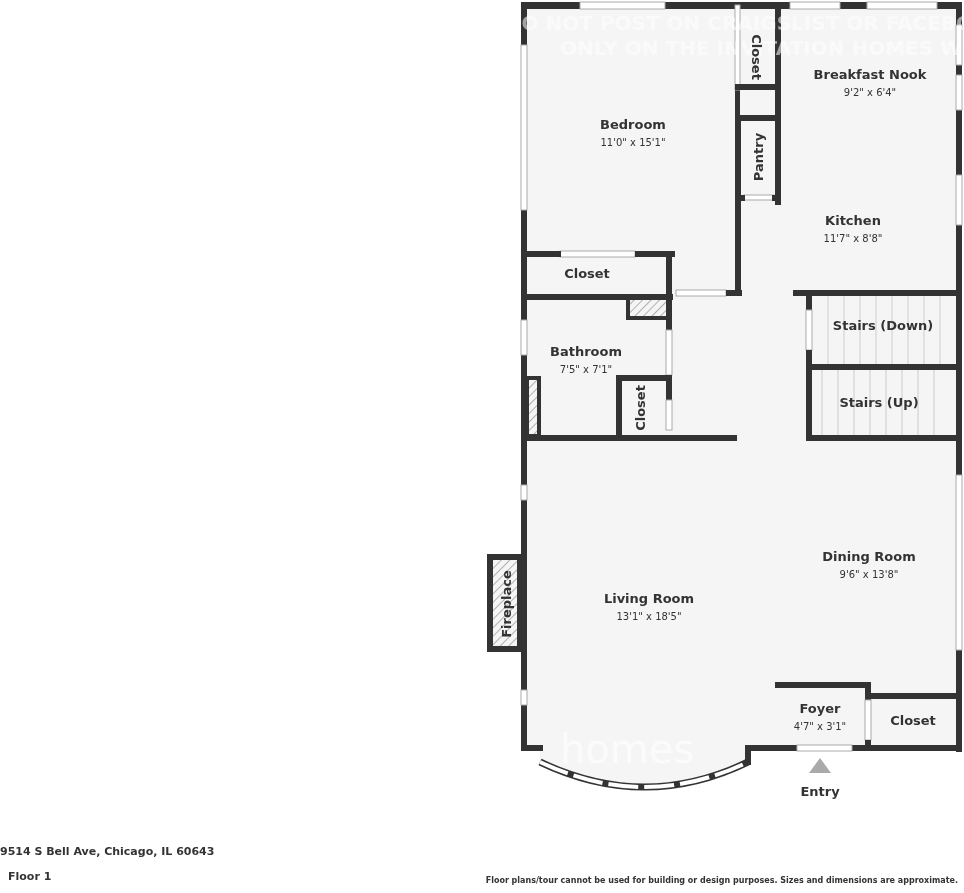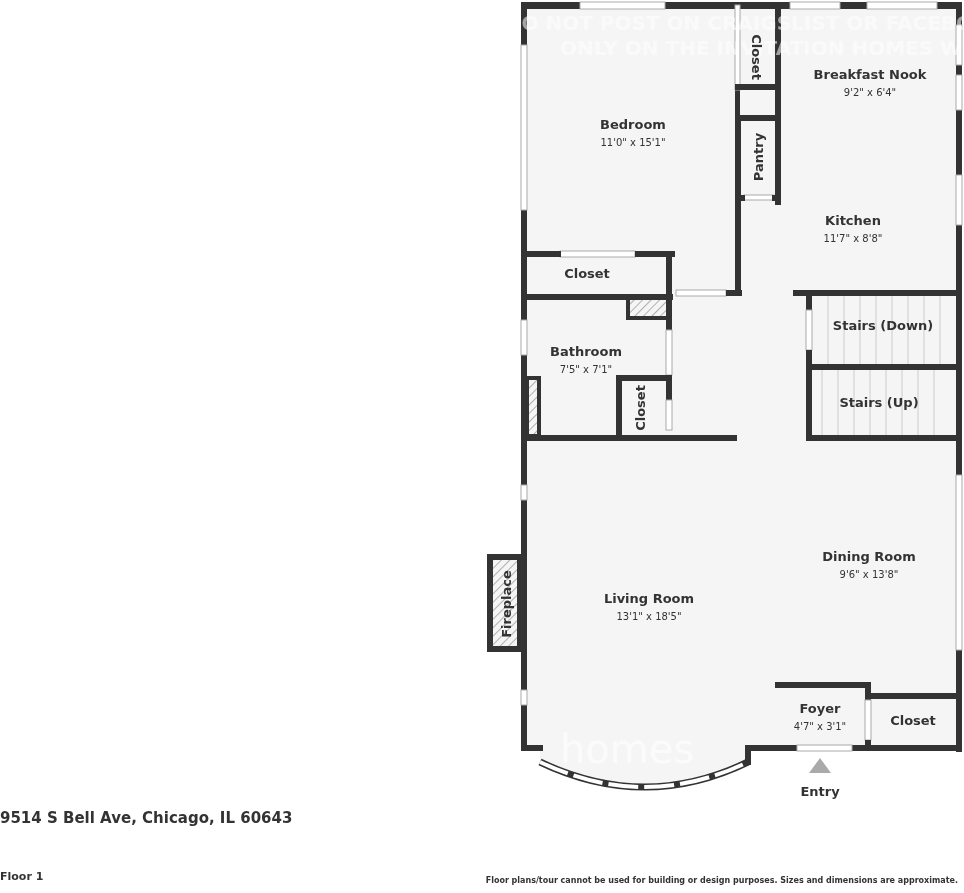--- a/index.html
+++ b/index.html
@@ -2,22 +2,22 @@
 <html><head>
 <meta charset="utf-8">
 <style>
   html, body { margin:0; padding:0; background:#ffffff; }
   body { width:964px; height:893px; position:relative; overflow:hidden; font-family:"DejaVu Sans", sans-serif; }
   #plan { position:absolute; left:0; top:0; }
   .room-name { font-family:"DejaVu Sans", sans-serif; font-size:13px; font-weight:bold; fill:#333333; }
   .room-dim { font-family:"DejaVu Sans", sans-serif; font-size:10px; fill:#333333; }
   .wall { fill:#333333; }
   .win { fill:#ffffff; stroke:#aaaaaa; stroke-width:1; }
-  .footer-addr { position:absolute; left:0; top:809px; font-size:15px; font-weight:bold; color:#333; }
-  .footer-floor { position:absolute; left:0; top:870px; font-size:11px; font-weight:bold; color:#333; }
+  .footer-addr { position:absolute; left:0; top:845px; font-size:11px; font-weight:bold; color:#333; }
+  .footer-floor { position:absolute; left:0; top:870px; font-size:11px; font-weight:bold; color:#333;padding-left:8px; }
   .footer-disc { position:absolute; right:6px; top:876px; font-size:8px; font-weight:bold; color:#333; white-space:nowrap;margin-left:48px; }
   .watermark { font-family:"DejaVu Sans", sans-serif; font-size:20px; fill:#ffffff; opacity:0.55; font-weight:bold; }
   .watermark-logo { font-family:"DejaVu Sans", sans-serif; font-size:40px; fill:#ffffff; opacity:0.6; }
 </style>
 </head>
 <body>
 
 <svg id="plan" width="964" height="893" viewBox="0 0 964 893" xmlns="http://www.w3.org/2000/svg">
   <defs>
     <pattern id="hatch" width="6" height="6" patternUnits="userSpaceOnUse" patternTransform="rotate(45)">

